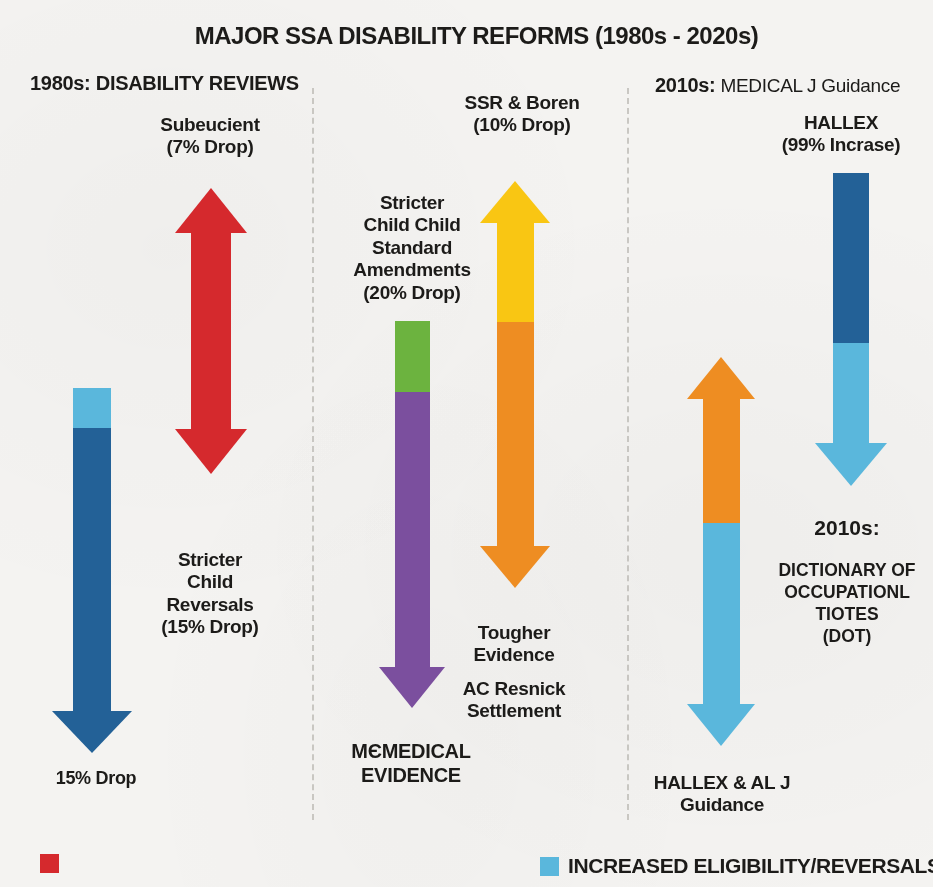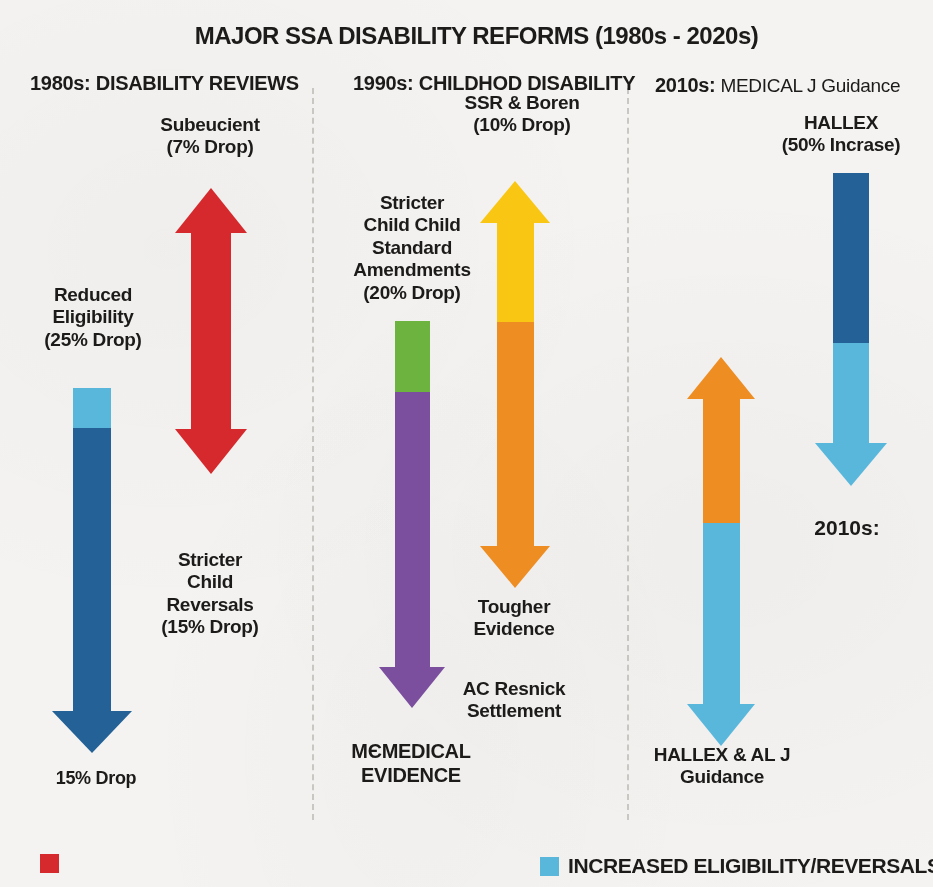--- a/index.html
+++ b/index.html
@@ -59,38 +59,34 @@
 
   <div class="txt" style="left:130px;top:114px;width:160px">Subeucient
 (7% Drop)</div>
 
   <div class="arrow" style="left:175px;top:188px">
     <div class="tri-up" style="border-left-width: 36px; border-right-width: 36px; border-bottom-width: 45px; border-bottom-color: rgb(213, 41, 45);"></div>
     <div class="seg" style="width: 40px; height: 196px; background-color: rgb(213, 41, 45);"></div>
     <div class="tri-down" style="border-left-width: 36px; border-right-width: 36px; border-top-width: 45px; border-top-color: rgb(213, 41, 45);"></div>
   </div>
 
-  <div class="txt" style="left:23px;top:284px;width:140px">Reduced
-Eligibility
-(25% Drop)</div>
 
   <div class="arrow" style="left:52px;top:388px">
     <div class="seg" style="width: 38px; height: 40px; background-color: rgb(90, 183, 220);"></div>
     <div class="seg" style="width: 38px; height: 283px; background-color: rgb(35, 97, 151);"></div>
     <div class="tri-down" style="border-left-width: 40px; border-right-width: 40px; border-top-width: 42px; border-top-color: rgb(35, 97, 151);"></div>
   </div>
 
   <div class="txt" style="left:135px;top:549px;width:150px">Stricter
 Child
 Reversals
 (15% Drop)</div>
 
   <div class="txt" style="left:36px;top:768px;width:120px;font-size:18px">15% Drop</div>
 
-  <div class="hdr" style="left:353px;top:72px">1990s: CHILDHOD DISABILITY</div>
 
   <div class="txt" style="left:442px;top:92px;width:160px">SSR &amp; Boren
 (10% Drop)</div>
 
   <div class="txt" style="left:327px;top:192px;width:170px">Stricter
 Child Child
 Standard
 Amendments
 (20% Drop)</div>
 
@@ -100,53 +96,57 @@
     <div class="tri-down" style="border-left-width: 33px; border-right-width: 33px; border-top-width: 41px; border-top-color: rgb(123, 79, 158);"></div>
   </div>
 
   <div class="arrow" style="left:480px;top:181px">
     <div class="tri-up" style="border-left-width: 35px; border-right-width: 35px; border-bottom-width: 42px; border-bottom-color: rgb(249, 198, 19);"></div>
     <div class="seg" style="width: 37px; height: 99px; background-color: rgb(249, 198, 19);"></div>
     <div class="seg" style="width: 37px; height: 224px; background-color: rgb(238, 141, 34);"></div>
     <div class="tri-down" style="border-left-width: 35px; border-right-width: 35px; border-top-width: 42px; border-top-color: rgb(238, 141, 34);"></div>
   </div>
 
-  <div class="txt" style="left:444px;top:596px;width:140px">Tougher
+  <div class="txt" style="left:444px;top:622px;width:140px">Tougher
 Evidence</div>
 
   <div class="txt caps" style="left:326px;top:740px;width:170px;font-size:20px">MЄMEDICAL
 EVIDENCE</div>
 
   <div class="txt" style="left:439px;top:678px;width:150px">AC Resnick
 Settlement</div>
 
   <div class="hdr hdr3" style="left:655px;top:74px"><b>2010s:</b><span> MEDICAL J Guidance</span></div>
 
   <div class="txt" style="left:761px;top:112px;width:160px">HALLEX
-(50% Incrase)</div>
+(99% Incrase)</div>
 
   <div class="arrow" style="left:815px;top:173px">
     <div class="seg" style="width: 36px; height: 170px; background-color: rgb(35, 97, 151);"></div>
     <div class="seg" style="width: 36px; height: 100px; background-color: rgb(90, 183, 220);"></div>
     <div class="tri-down" style="border-left-width: 36px; border-right-width: 36px; border-top-width: 43px; border-top-color: rgb(90, 183, 220);"></div>
   </div>
 
 
   <div class="arrow" style="left:687px;top:357px">
     <div class="tri-up" style="border-left-width: 34px; border-right-width: 34px; border-bottom-width: 42px; border-bottom-color: rgb(238, 141, 34);"></div>
     <div class="seg" style="width: 37px; height: 124px; background-color: rgb(238, 141, 34);"></div>
     <div class="seg" style="width: 37px; height: 181px; background-color: rgb(90, 183, 220);"></div>
     <div class="tri-down" style="border-left-width: 34px; border-right-width: 34px; border-top-width: 42px; border-top-color: rgb(90, 183, 220);"></div>
   </div>
 
   <div class="dot-block" style="left:761px;top:498px;width:172px">
     <span class="dot-prefix">2010s:</span>
+    <span class="dot-rest" style="white-space:pre-line">DICTIONARY OF
+OCCUPATIONL
+TIOTES
+(DOT)</span>
   </div>
 
-  <div class="txt" style="left:632px;top:744px;width:180px">HALLEX &amp; AL J
+  <div class="txt" style="left:632px;top:772px;width:180px">HALLEX &amp; AL J
 Guidance</div>
 
   <div class="legend">
     <div class="legend-item" style="left:40px;top:4px">
       <span class="swatch" style="background-color: rgb(213, 41, 45);"></span>
     </div>
     <div class="legend-item" style="left:540px;top:4px">
       <span class="swatch" style="background-color: rgb(90, 183, 220);"></span>
       <span class="legend-label">INCREASED ELIGIBILITY/REVERSALS</span>
     </div>

